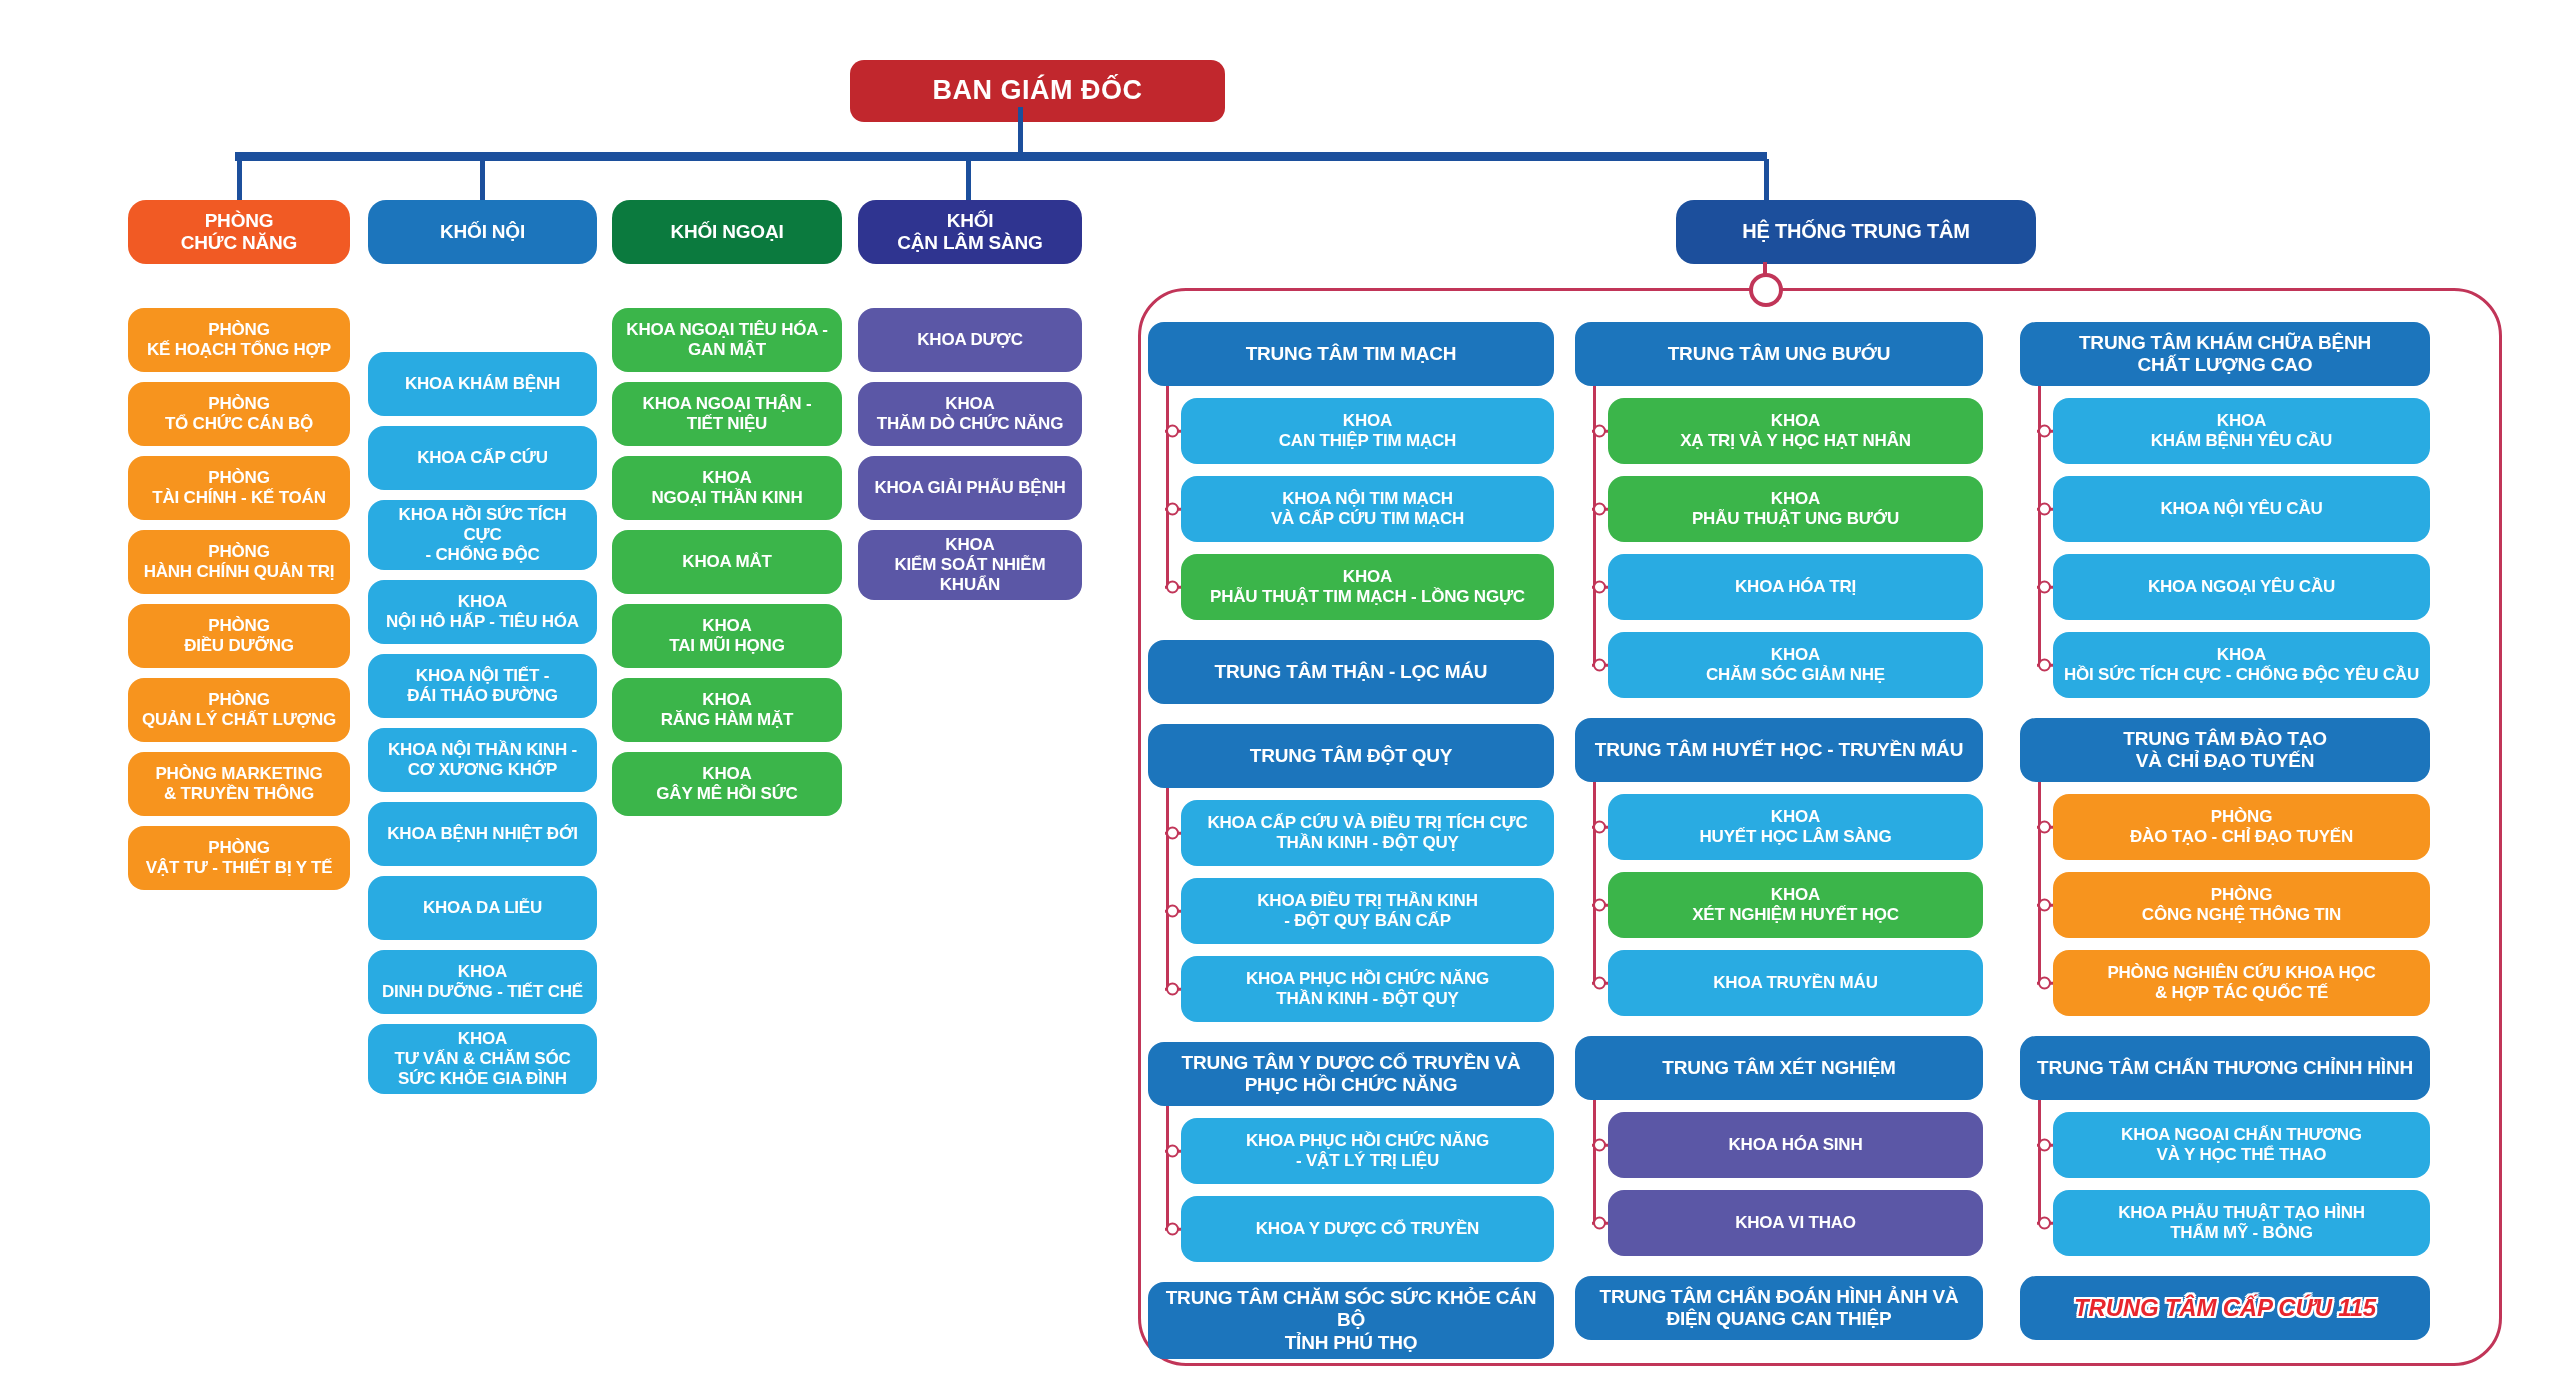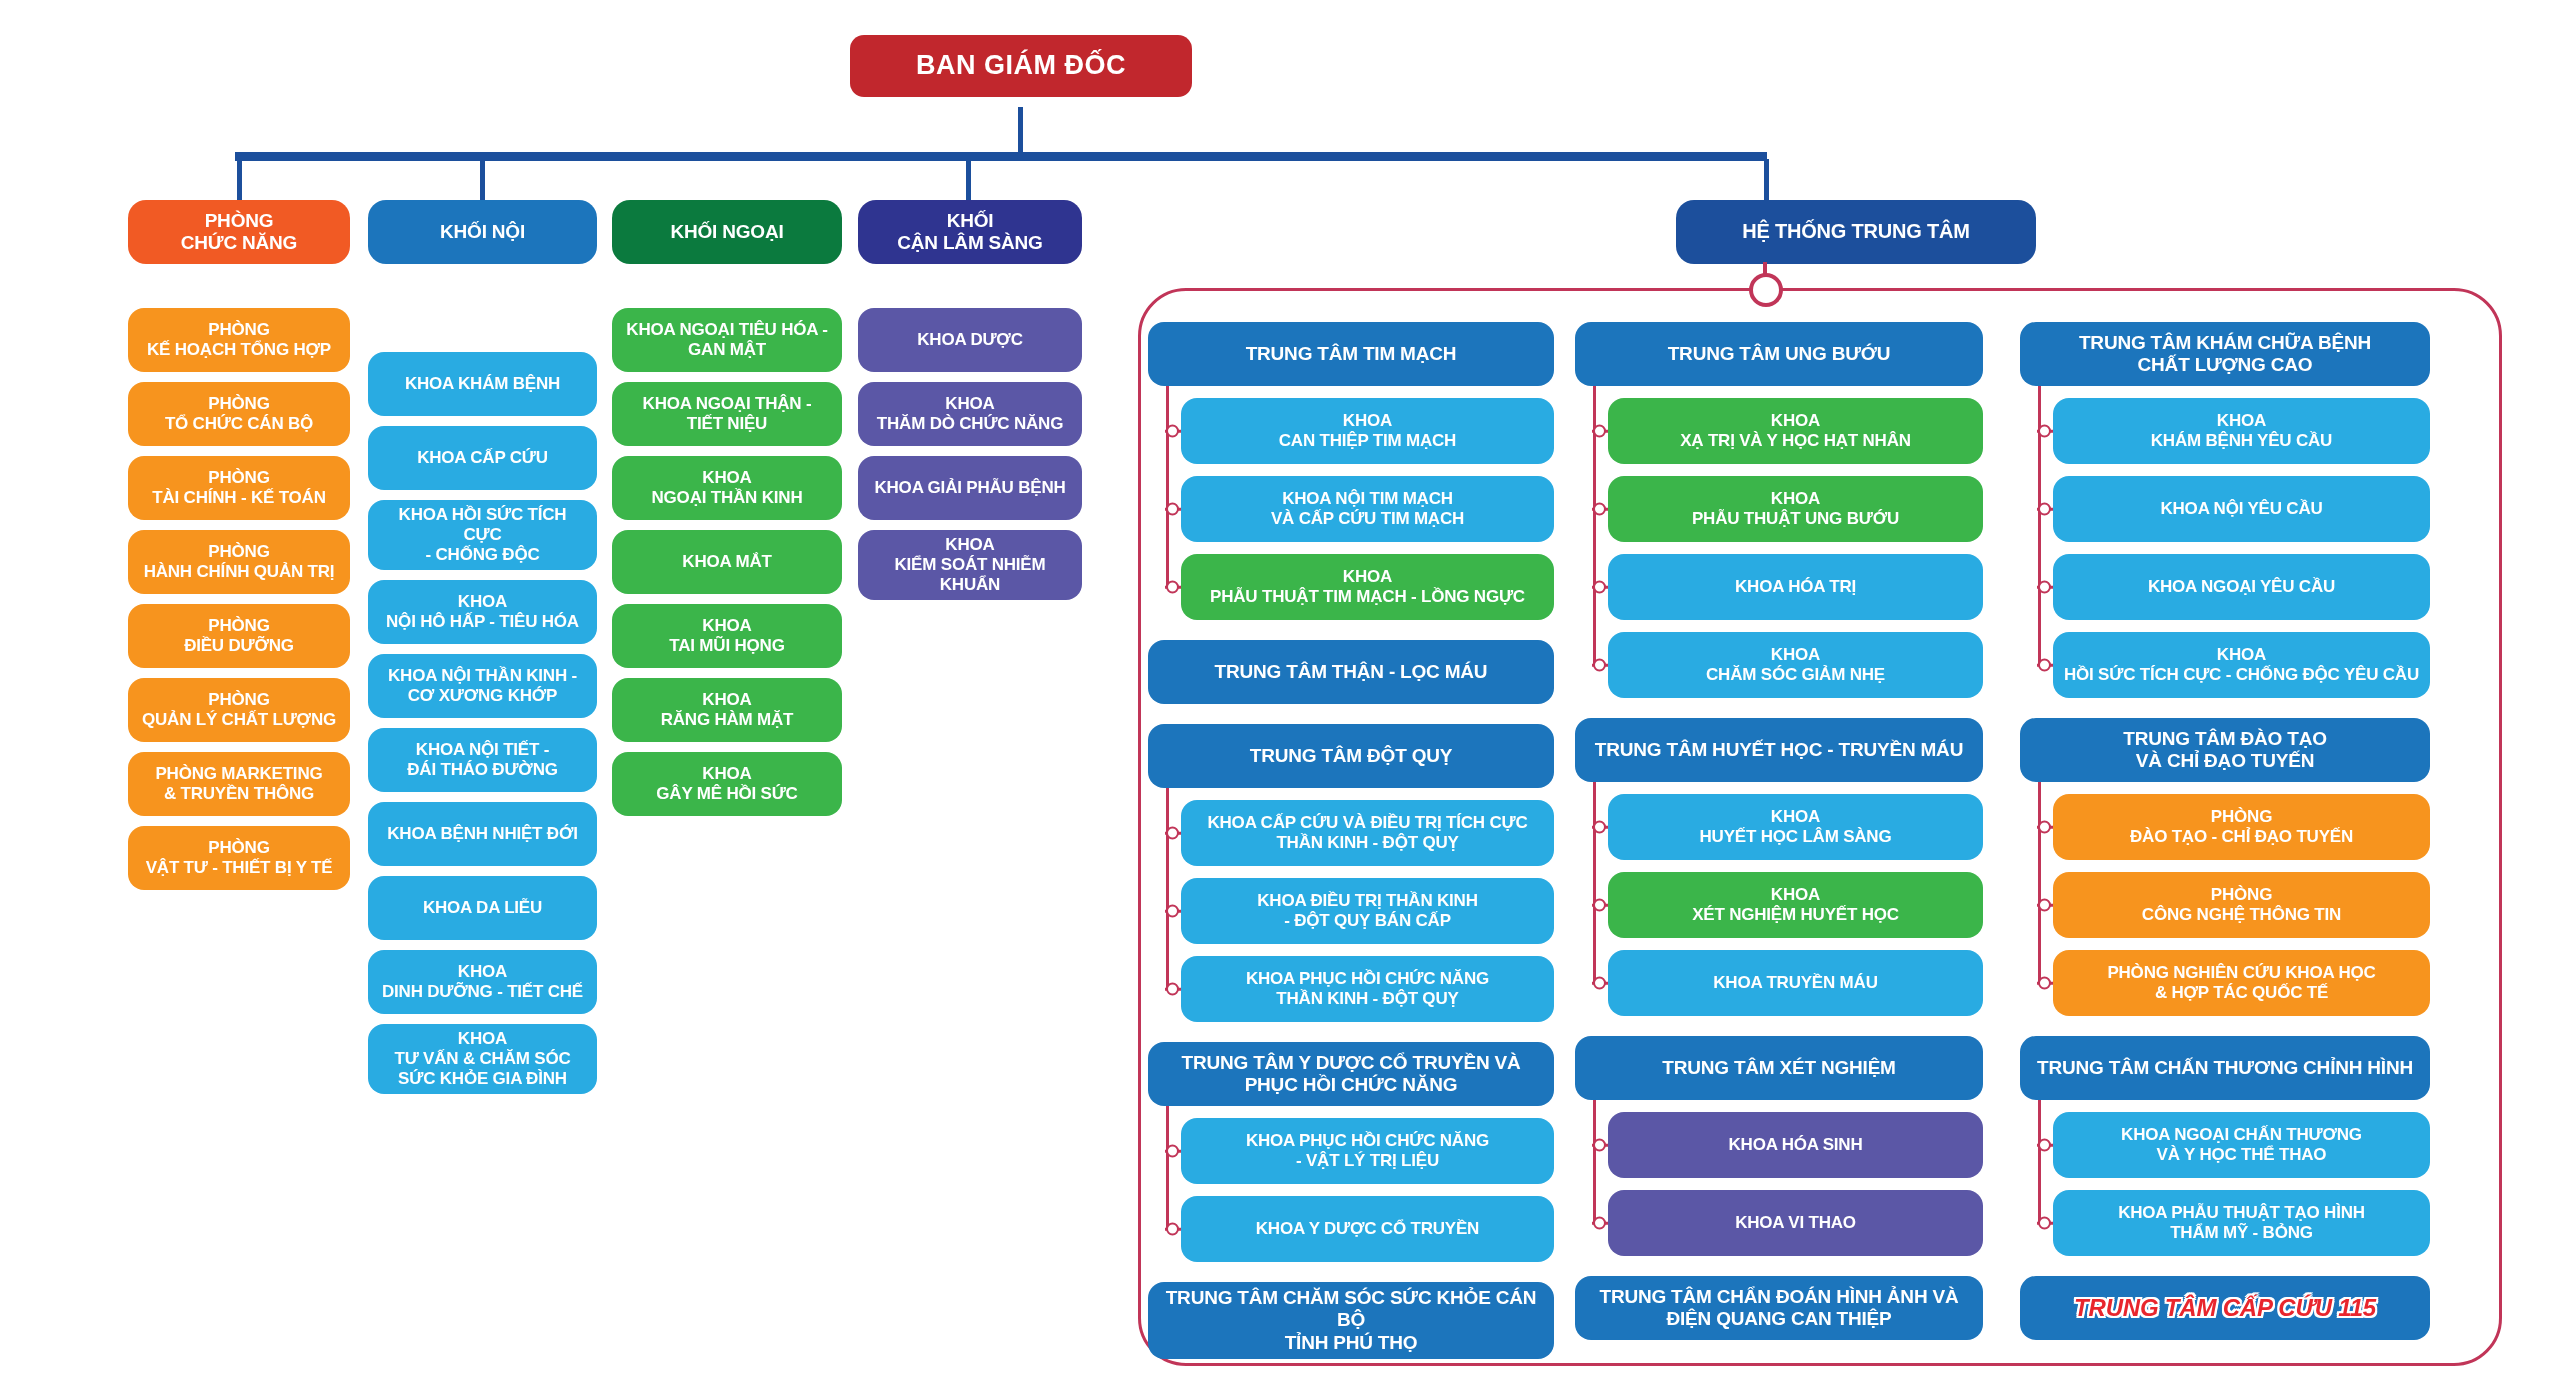--- a/index.html
+++ b/index.html
@@ -11,21 +11,21 @@
     --emergency-red:#E8262D;
   }
   html,body{margin:0;padding:0;background:#fff;}
   body{font-family:"Liberation Sans", sans-serif;}
   .canvas{position:relative;width:2560px;height:1377px;background:#ffffff;overflow:hidden;}
 
   .box{display:flex;align-items:center;justify-content:center;text-align:center;
        color:#fff;font-weight:bold;border-radius:16px;white-space:pre-line;
        line-height:1.18;box-sizing:border-box;padding:5px 10px;letter-spacing:-0.2px;}
 
-  .title-box{position:absolute;left:850px;top:35px;width:342px;height:62px;
+  .title-box{position:absolute;left:850px;top:60px;width:375px;height:62px;
        background:var(--red);border-radius:14px;font-size:27px;letter-spacing:0.5px;}
 
   .conn{position:absolute;background:var(--navy);}
   #conn-title-v{left:1018px;top:107px;width:5px;height:46px;}
   #conn-hbar{left:235px;top:152px;width:1532px;height:9px;}
   .drop{position:absolute;background:var(--navy);top:159px;width:5px;height:42px;}
   #drop-1{left:237px;} #drop-2{left:480px;} #drop-3{left:966px;} #drop-4{left:1764px;}
 
   
   .left-col{position:absolute;top:200px;display:flex;flex-direction:column;}
@@ -113,24 +113,24 @@
       </div>
       <div class="left-col">
         <div class="box col-header hdr-blue">KHỐI NỘI</div>
         <div class="left-items">
           <div class="box left-item item-blue">KHOA KHÁM BỆNH</div>
           <div class="box left-item item-blue">KHOA CẤP CỨU</div>
           <div class="box left-item item-blue">KHOA HỒI SỨC TÍCH CỰC
 - CHỐNG ĐỘC</div>
           <div class="box left-item item-blue">KHOA
 NỘI HÔ HẤP - TIÊU HÓA</div>
+          <div class="box left-item item-blue">KHOA NỘI TIẾT -
+ĐÁI THÁO ĐƯỜNG</div>
           <div class="box left-item item-blue">KHOA NỘI THẦN KINH -
 CƠ XƯƠNG KHỚP</div>
-          <div class="box left-item item-blue">KHOA NỘI TIẾT -
-ĐÁI THÁO ĐƯỜNG</div>
           <div class="box left-item item-blue">KHOA BỆNH NHIỆT ĐỚI</div>
           <div class="box left-item item-blue">KHOA DA LIỄU</div>
           <div class="box left-item item-blue">KHOA
 DINH DƯỠNG - TIẾT CHẾ</div>
           <div class="box left-item item-blue">KHOA
 TƯ VẤN &amp; CHĂM SÓC
 SỨC KHỎE GIA ĐÌNH</div>
         </div>
       </div>
       <div class="left-col">

